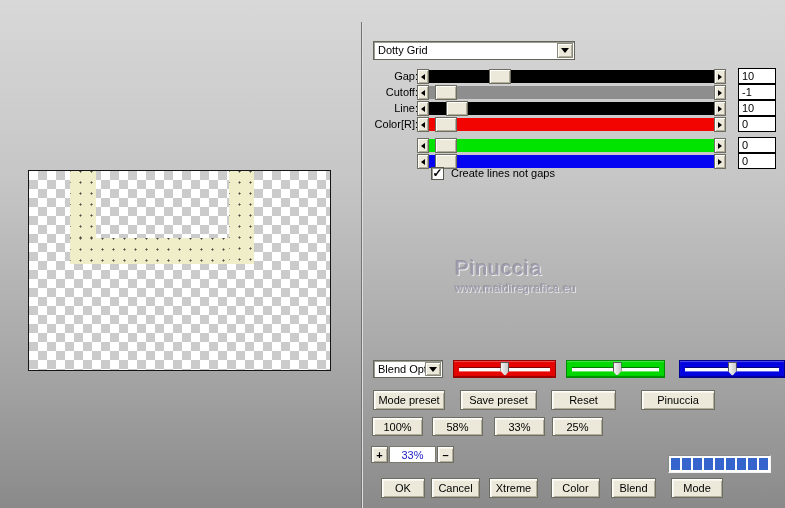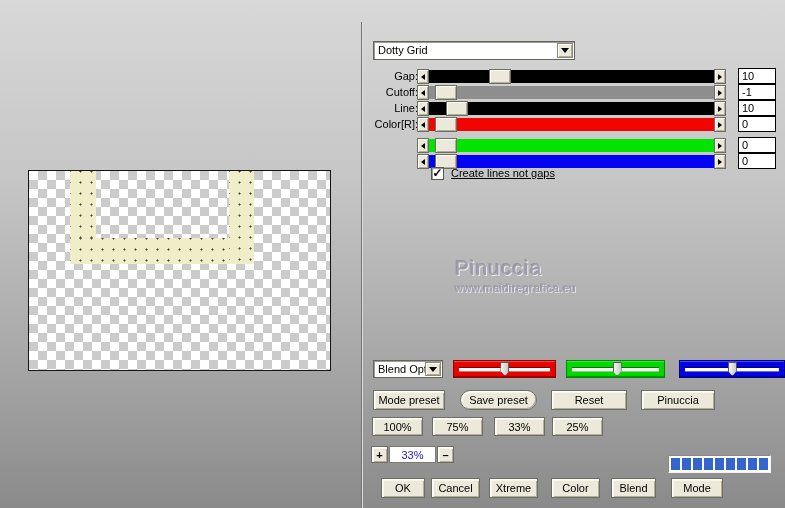--- a/index.html
+++ b/index.html
@@ -81,21 +81,21 @@
   .sval { position:absolute; left:738px; top:-1px; width:38px; height:16px; background:#fff;
           border:1px solid #000; font-family:"Liberation Sans", sans-serif; font-size:11px;
           padding:0 0 0 3px; color:#000; }
 
   
   .checkrow { position:absolute; left:0; top:167px; width:785px; height:15px; }
   .checkbox { position:absolute; left:431px; top:0; width:13px; height:13px; background:#fff;
               border:1px solid #58584e; box-shadow:inset 1px 1px 0 #9c9c92;
               font-size:12px; font-weight:bold; line-height:11px; text-align:center;
               color:#000; cursor:pointer; }
-  .checklabel { position:absolute; left:451px; top:0; font-size:11px; color:#000;text-decoration:underline; }
+  .checklabel { position:absolute; left:451px; top:0; font-size:11px; color:#000; }
 
   
   .watermark { position:absolute; left:455px; top:256px; width:240px; text-align:left;
                color:#a19db0; pointer-events:none; }
   .wm-title { font-size:21px; letter-spacing:1px;
               text-shadow:1px 1px 0 rgba(255,255,255,0.75), -1px -1px 0 rgba(85,85,110,0.35); }
   .wm-sub   { font-size:11px; letter-spacing:0.5px; margin-top:2px;
               text-shadow:1px 1px 0 rgba(255,255,255,0.7), -1px -1px 0 rgba(85,85,110,0.3); }
 
   
@@ -107,22 +107,22 @@
                       box-shadow:0 -1px 0 rgba(0,0,0,0.45), 0 1px 0 rgba(255,255,255,0.4); }
   .chthumb { position:absolute; top:1px; width:9px; height:14px;
              background:linear-gradient(90deg,#f4f4f4,#c9c9c9); border:1px solid #5a5a5a;
              clip-path:polygon(0 0, 100% 0, 100% 62%, 50% 100%, 0 62%); cursor:grab; }
   .chslider.red   { left:453px; width:103px; }
   .chslider.green { left:566px; width:99px;  }
   .chslider.blue  { left:679px; width:106px; }
 
   
   .b-open     { left:373px; top:390px; width:72px; height:20px; }
-  .b-save     { left:460px; top:390px; width:77px; height:20px;border-radius:10px; }
-  .b-reset    { left:551px; top:390px; width:76px; height:20px; }
+  .b-save     { left:460px; top:390px; width:77px; height:20px; }
+  .b-reset    { left:551px; top:390px; width:65px; height:20px; }
   .b-advanced { left:641px; top:390px; width:74px; height:20px; }
 
   .b-z100 { left:372px; top:417px; width:51px; height:19px; }
   .b-z50  { left:432px; top:417px; width:51px; height:19px; }
   .b-z33  { left:494px; top:417px; width:51px; height:19px; }
   .b-z25  { left:552px; top:417px; width:51px; height:19px; }
 
   .b-plus  { left:371px; top:446px; width:17px; height:17px; font-weight:bold; }
   .zoomval { position:absolute; left:389px; top:446px; width:47px; height:17px; background:#fff;
              border:1px solid #7a7a6e; font-family:"Liberation Sans", sans-serif;
@@ -264,21 +264,21 @@
     <div class="groove"></div>
     <div class="chthumb" style="left: 46%;"></div>
   </div>
 
   <div class="btn b-open">Mode preset</div>
   <div class="btn b-save">Save preset</div>
   <div class="btn b-reset">Reset</div>
   <div class="btn b-advanced">Pinuccia</div>
 
   <div class="btn b-z100">100%</div>
-  <div class="btn b-z50">75%</div>
+  <div class="btn b-z50">58%</div>
   <div class="btn b-z33">33%</div>
   <div class="btn b-z25">25%</div>
 
   <div class="btn b-plus">+</div>
   <input class="zoomval" value="33%" style="">
   <div class="btn b-minus">–</div>
 
   <div class="progress">
       <div class="pseg" style="background: rgb(53, 101, 204);"></div>
       <div class="pseg" style="background: rgb(53, 101, 204);"></div>

